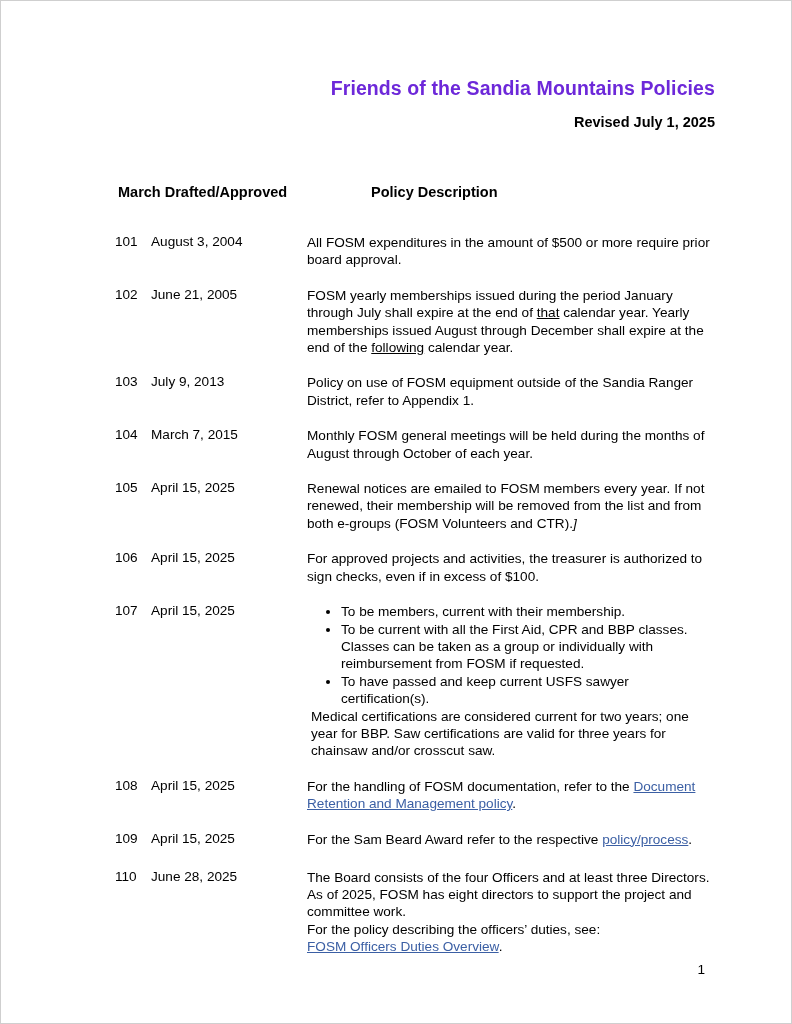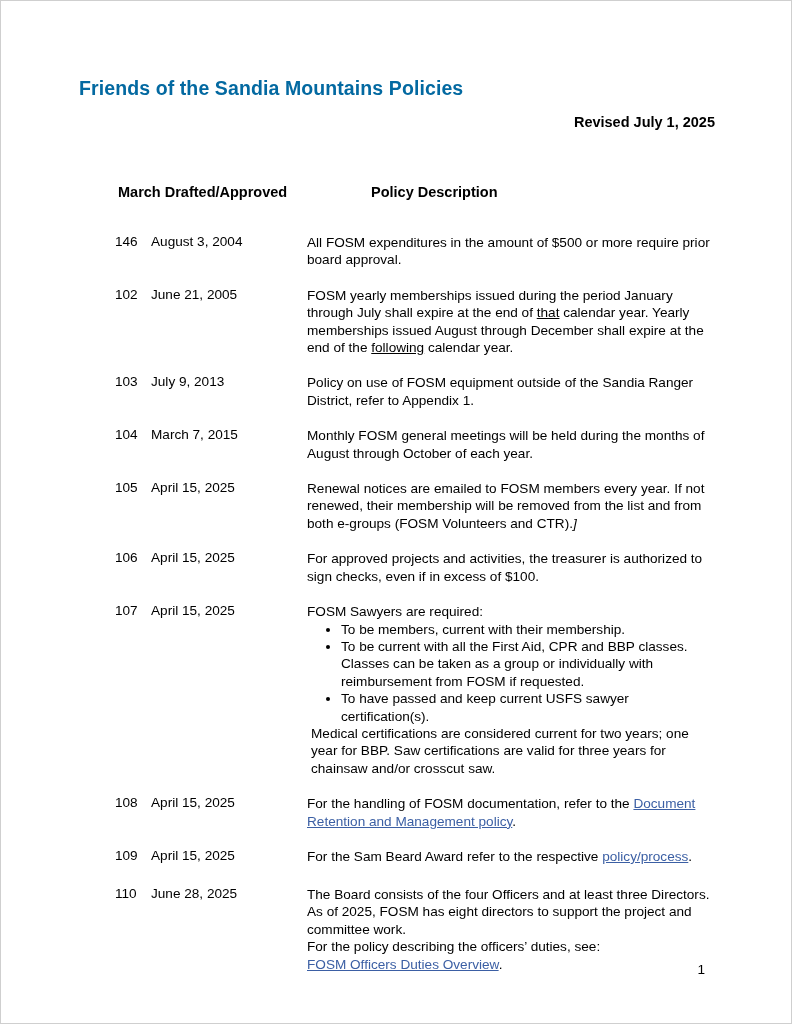--- a/index.html
+++ b/index.html
@@ -23,24 +23,24 @@
   .content {
     position: absolute;
     left: 0;
     top: 0;
     width: 792px;
     height: 1024px;
     box-sizing: border-box;
     padding: 62px 78px 40px 78px;
   }
   .doc-title {
-    text-align: left;
+    text-align: right;
     font-size: 19.5px;
     font-weight: bold;
-    color: #0369a1;
+    color: #6d28d9;
     margin: 14px 0 0 0;
     letter-spacing: 0.1px;
   }
   .doc-subtitle {
     text-align: right;
     font-size: 14.5px;
     font-weight: bold;
     color: #000;
     margin: 14px 0 0 0;
   }
@@ -139,21 +139,21 @@
     <div class="doc-subtitle">Revised July 1, 2025</div>
 
     <div class="col-headers">
       <span class="h-date">March Drafted/Approved</span>
       <span class="h-desc">Policy Description</span>
     </div>
 
     <div class="policies">
 
       <div class="policy-row">
-        <span class="p-num">146</span>
+        <span class="p-num">101</span>
         <span class="p-date">August 3, 2004</span>
         <div class="p-desc">
           <p>All FOSM expenditures in the amount of $500 or more require prior board approval.</p>
         </div>
       </div>
 
       <div class="policy-row">
         <span class="p-num">102</span>
         <span class="p-date">June 21, 2005</span>
         <div class="p-desc">
@@ -190,21 +190,20 @@
         <span class="p-date">April 15, 2025</span>
         <div class="p-desc">
           <p>For approved projects and activities, the treasurer is authorized to sign checks, even if in excess of $100.</p>
         </div>
       </div>
 
       <div class="policy-row">
         <span class="p-num">107</span>
         <span class="p-date">April 15, 2025</span>
         <div class="p-desc">
-          <p>FOSM Sawyers are required:</p>
           <ul>
             <li>To be members, current with their membership.</li>
             <li>To be current with all the First Aid, CPR and BBP classes. Classes can be taken as a group or individually with reimbursement from FOSM if requested.</li>
             <li>To have passed and keep current USFS sawyer certification(s).</li>
           </ul>
           <p class="after-list">Medical certifications are considered current for two years; one year for BBP. Saw certifications are valid for three years for chainsaw and/or crosscut saw.</p>
         </div>
       </div>
 
       <div class="policy-row">

